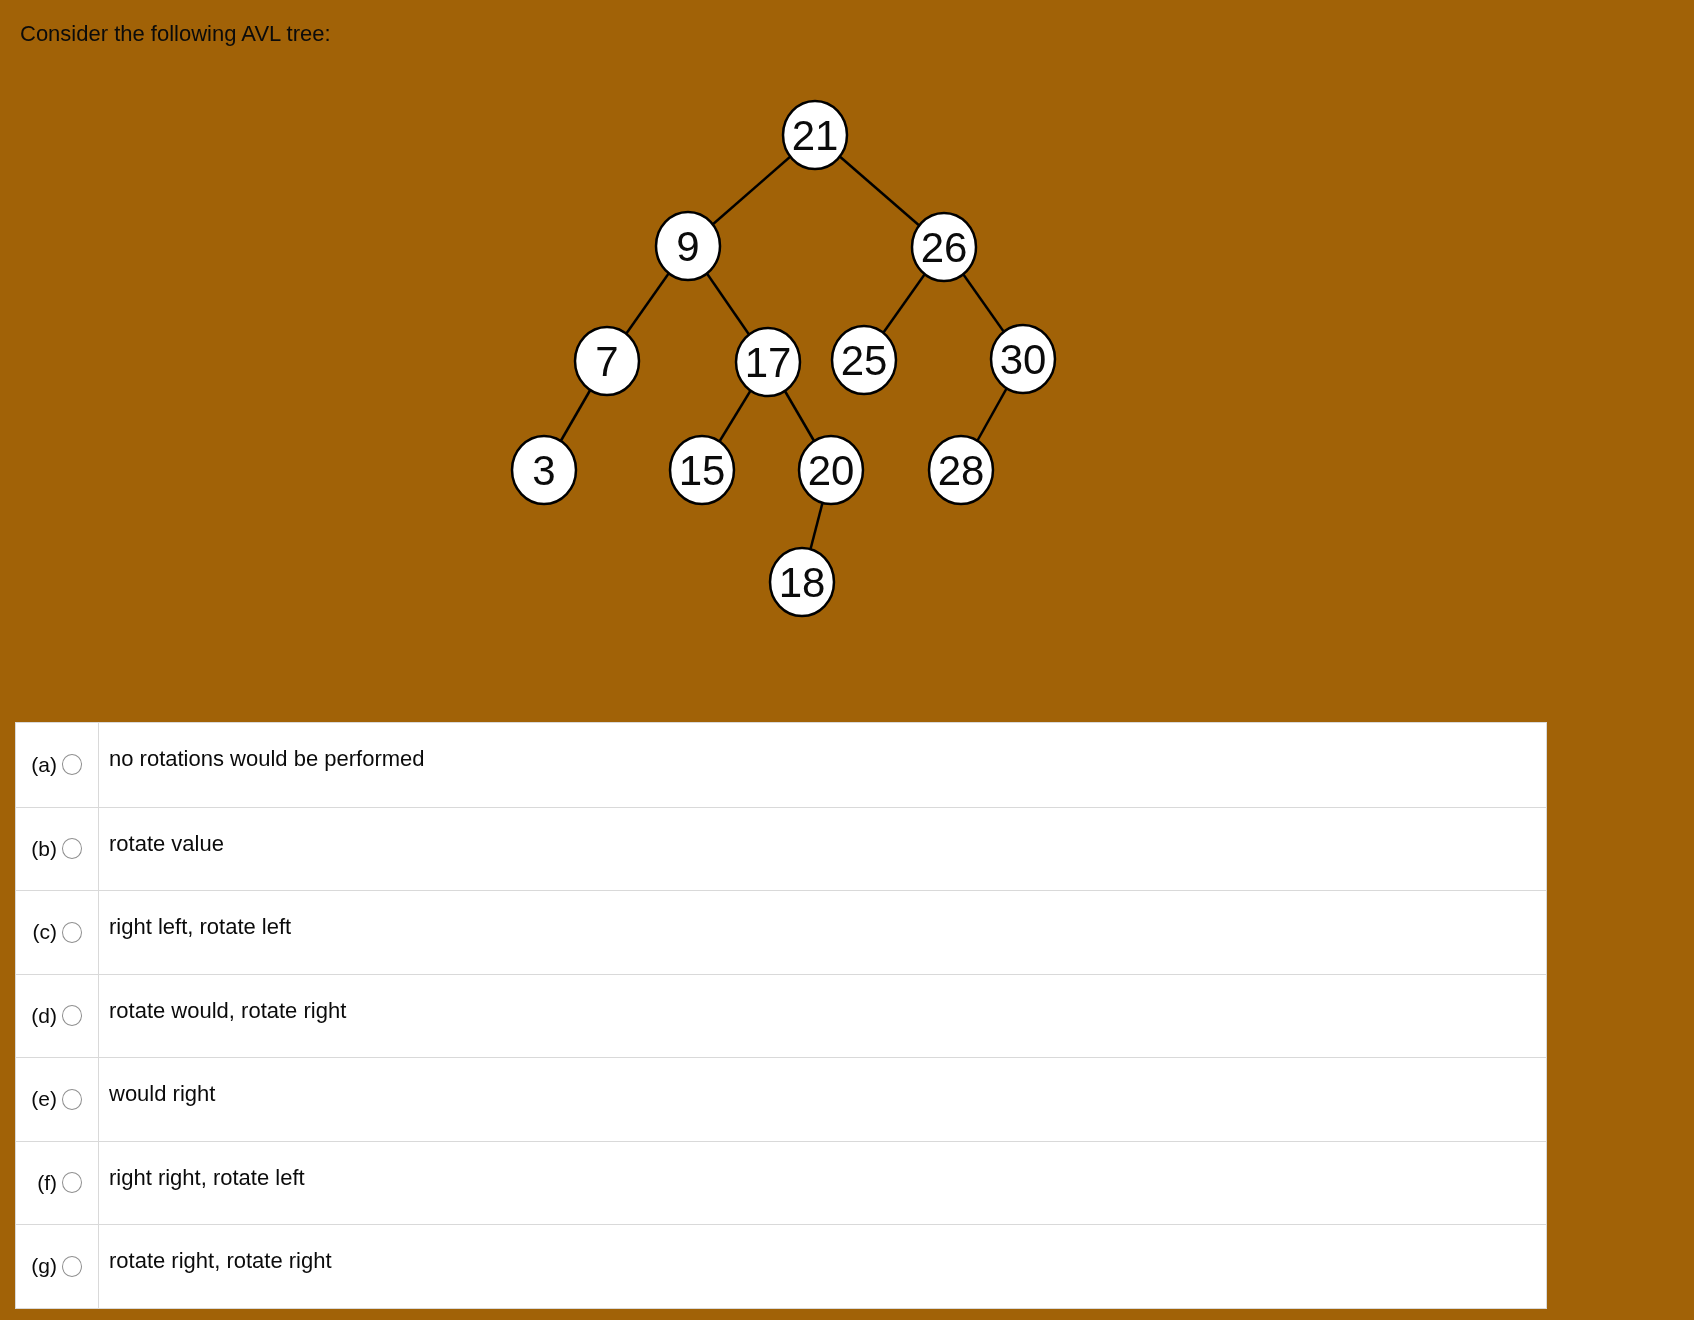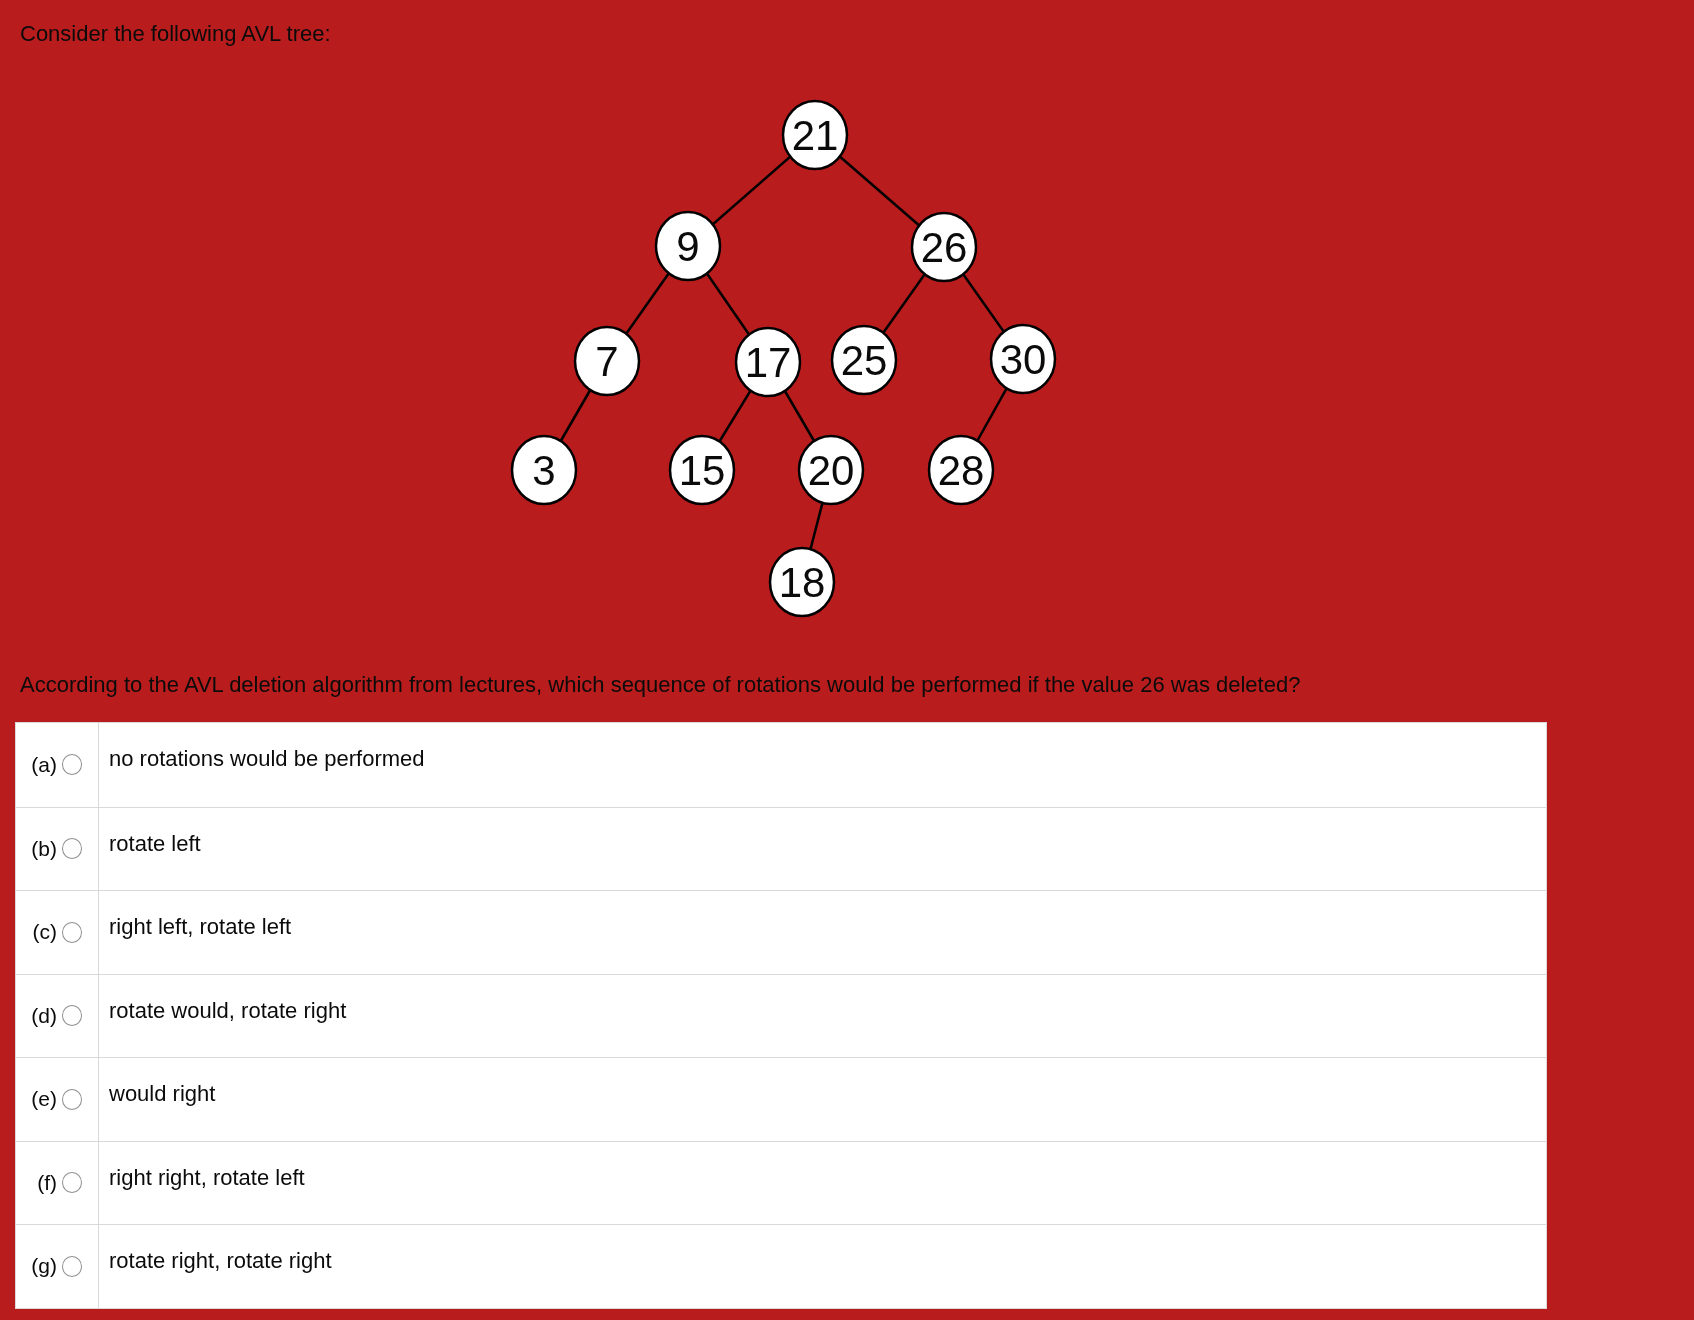--- a/index.html
+++ b/index.html
@@ -1,20 +1,20 @@
 <!DOCTYPE html>
 <html><head>
 <meta charset="utf-8">
 <style>
   html, body { margin: 0; padding: 0; background: #ffffff; }
   .page {
     position: relative;
     width: 1694px;
     height: 1320px;
-    background: #b91c1c;
+    background: #a16207;
     font-family: "Liberation Sans", sans-serif;
     color: #000000;
     overflow: hidden;
   }
   .title {
     position: absolute;
     left: 20px;
     top: 20px;
     font-size: 22px;
     line-height: 1.3;
@@ -141,36 +141,35 @@
       <g>
         <ellipse cx="961" cy="470" rx="32" ry="34" fill="#ffffff" stroke="#000000" stroke-width="2.5"></ellipse>
         <text x="961" y="485" text-anchor="middle" font-size="42" fill="#0b0b0b" font-family="&quot;Liberation Sans&quot;, sans-serif">28</text>
       </g>
       <g>
         <ellipse cx="802" cy="582" rx="32" ry="34" fill="#ffffff" stroke="#000000" stroke-width="2.5"></ellipse>
         <text x="802" y="597" text-anchor="middle" font-size="42" fill="#0b0b0b" font-family="&quot;Liberation Sans&quot;, sans-serif">18</text>
       </g>
     </svg>
 
-  <div class="question">According to the AVL deletion algorithm from lectures, which sequence of rotations would be performed if the value 26 was deleted?</div>
 
   <div class="options">
       <div class="option-row">
         <div class="option-key">
           <span>(a)</span>
           <span class="radio" role="radio" aria-checked="false"></span>
         </div>
         <div class="option-text">no rotations would be performed</div>
       </div>
       <div class="option-row">
         <div class="option-key">
           <span>(b)</span>
           <span class="radio" role="radio" aria-checked="false"></span>
         </div>
-        <div class="option-text">rotate left</div>
+        <div class="option-text">rotate value</div>
       </div>
       <div class="option-row">
         <div class="option-key">
           <span>(c)</span>
           <span class="radio" role="radio" aria-checked="false"></span>
         </div>
         <div class="option-text">right left, rotate left</div>
       </div>
       <div class="option-row">
         <div class="option-key">

